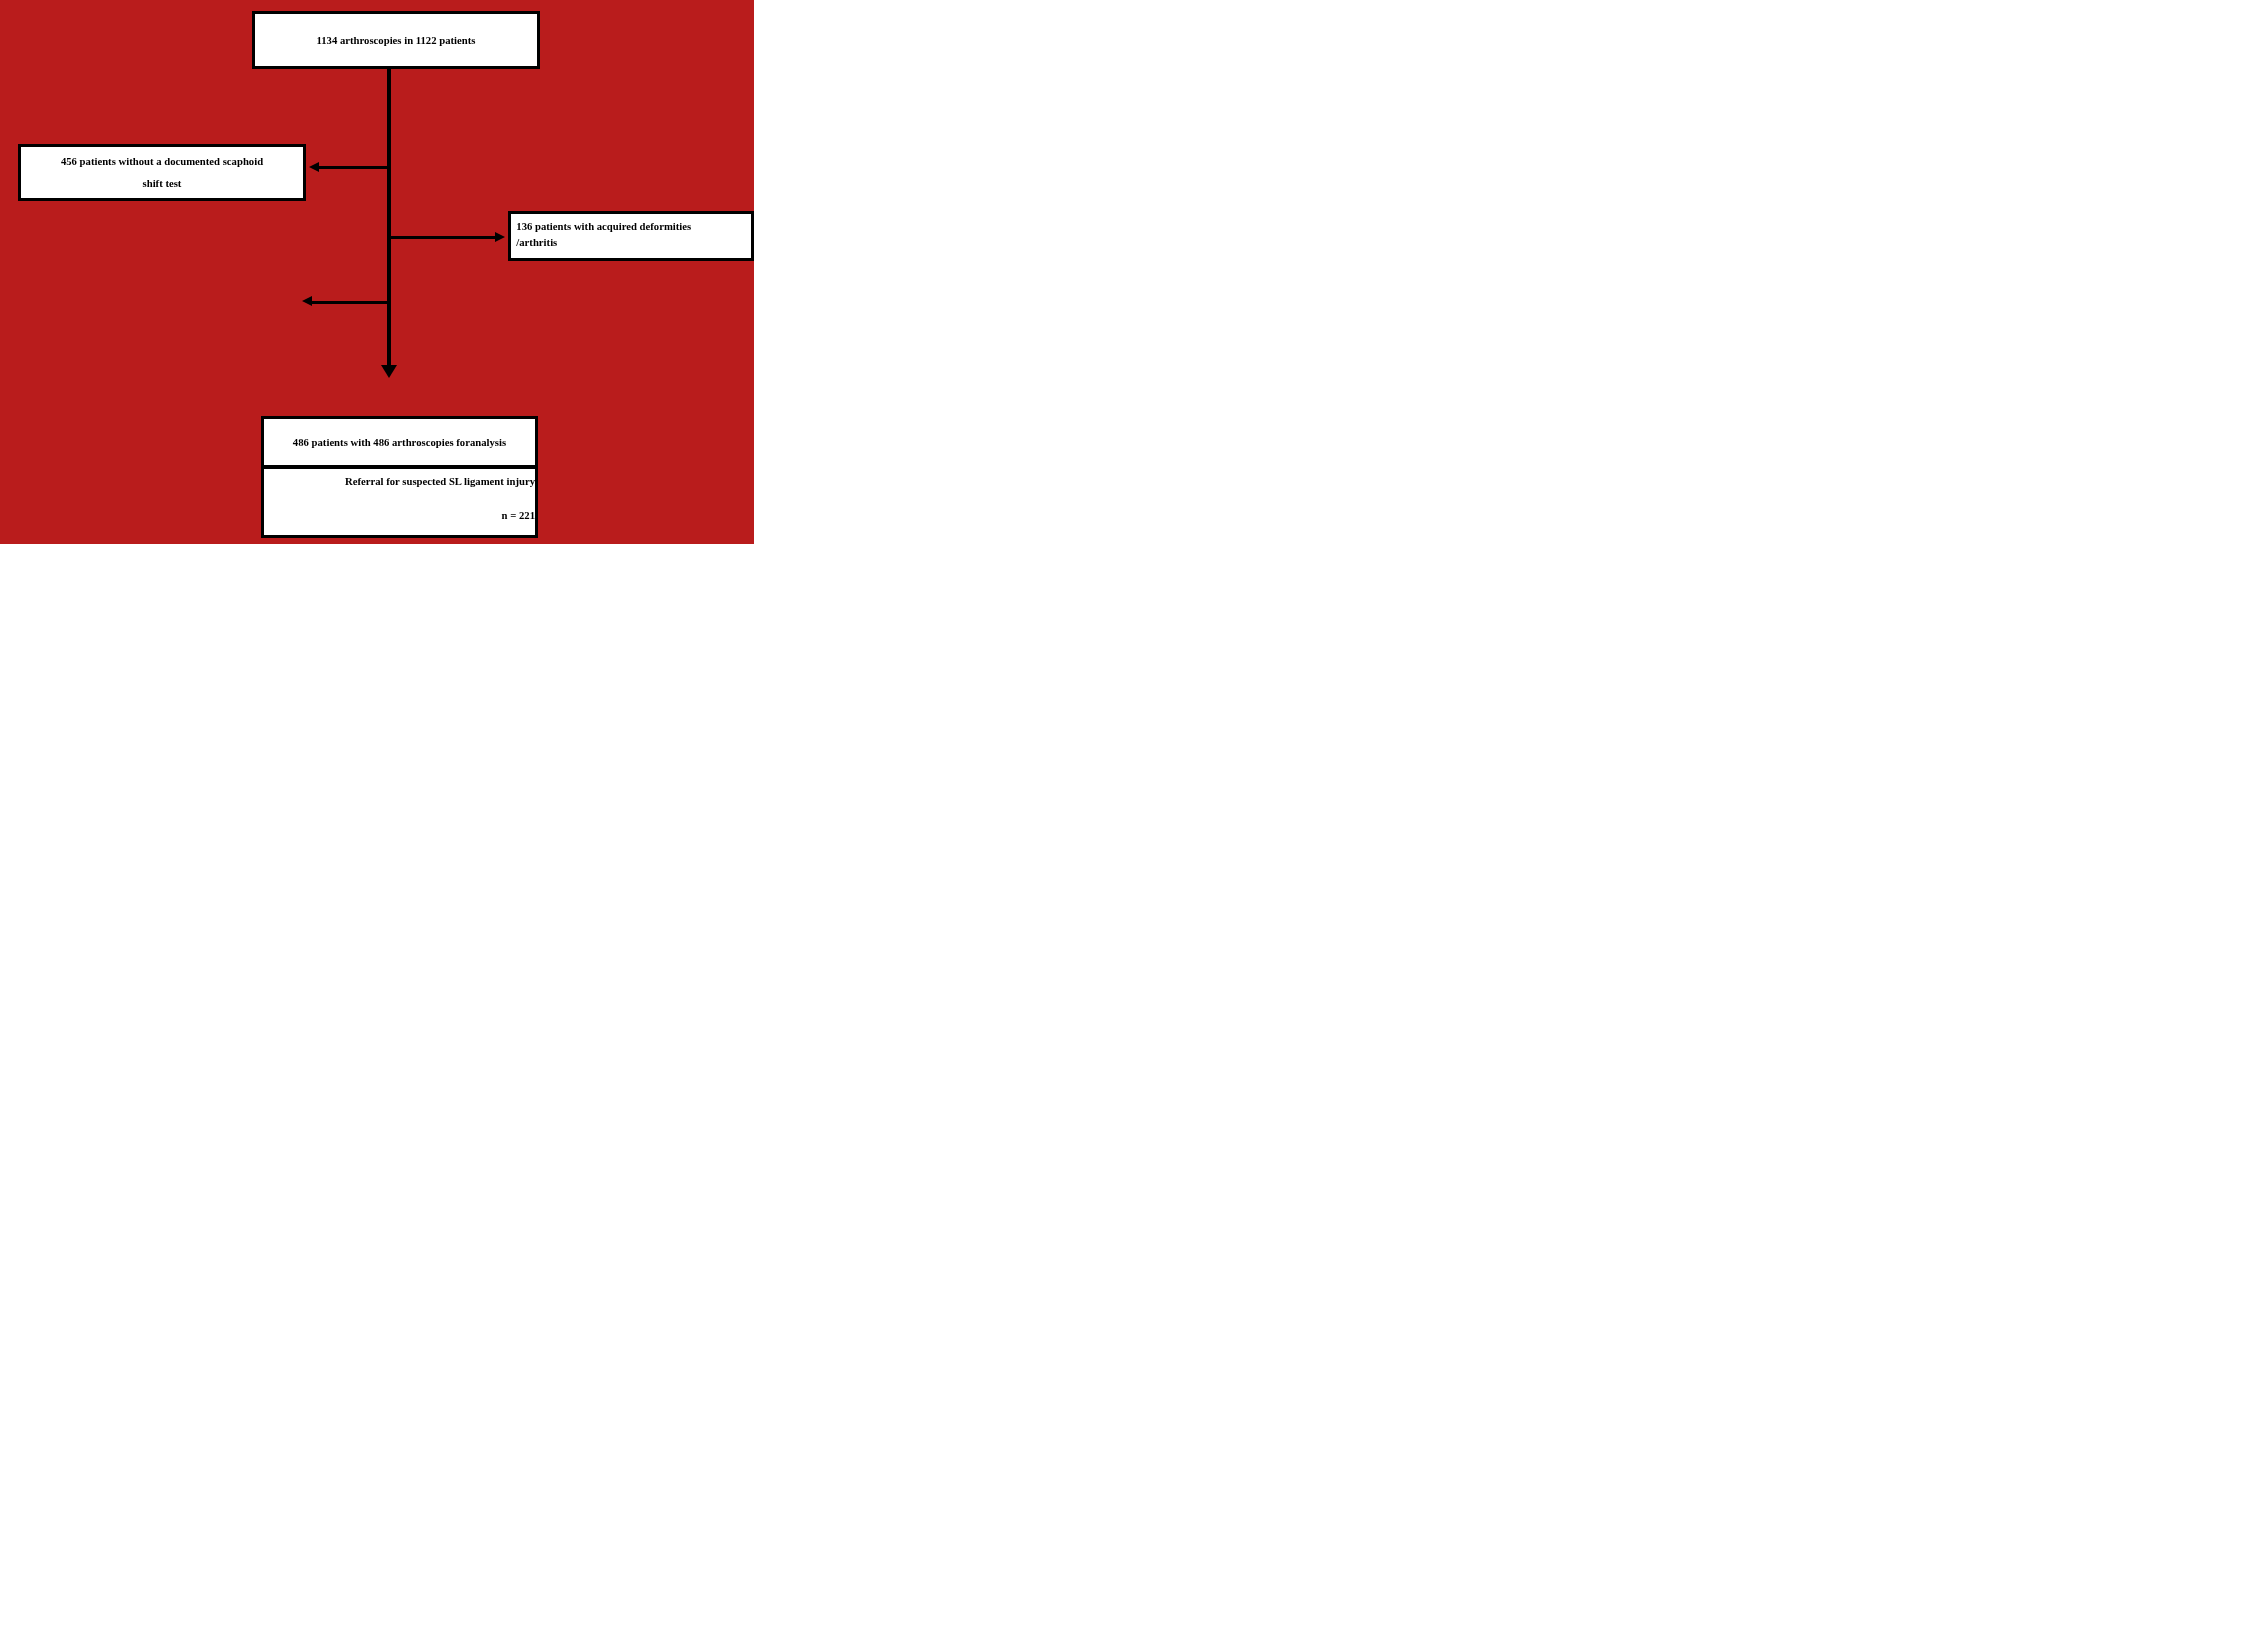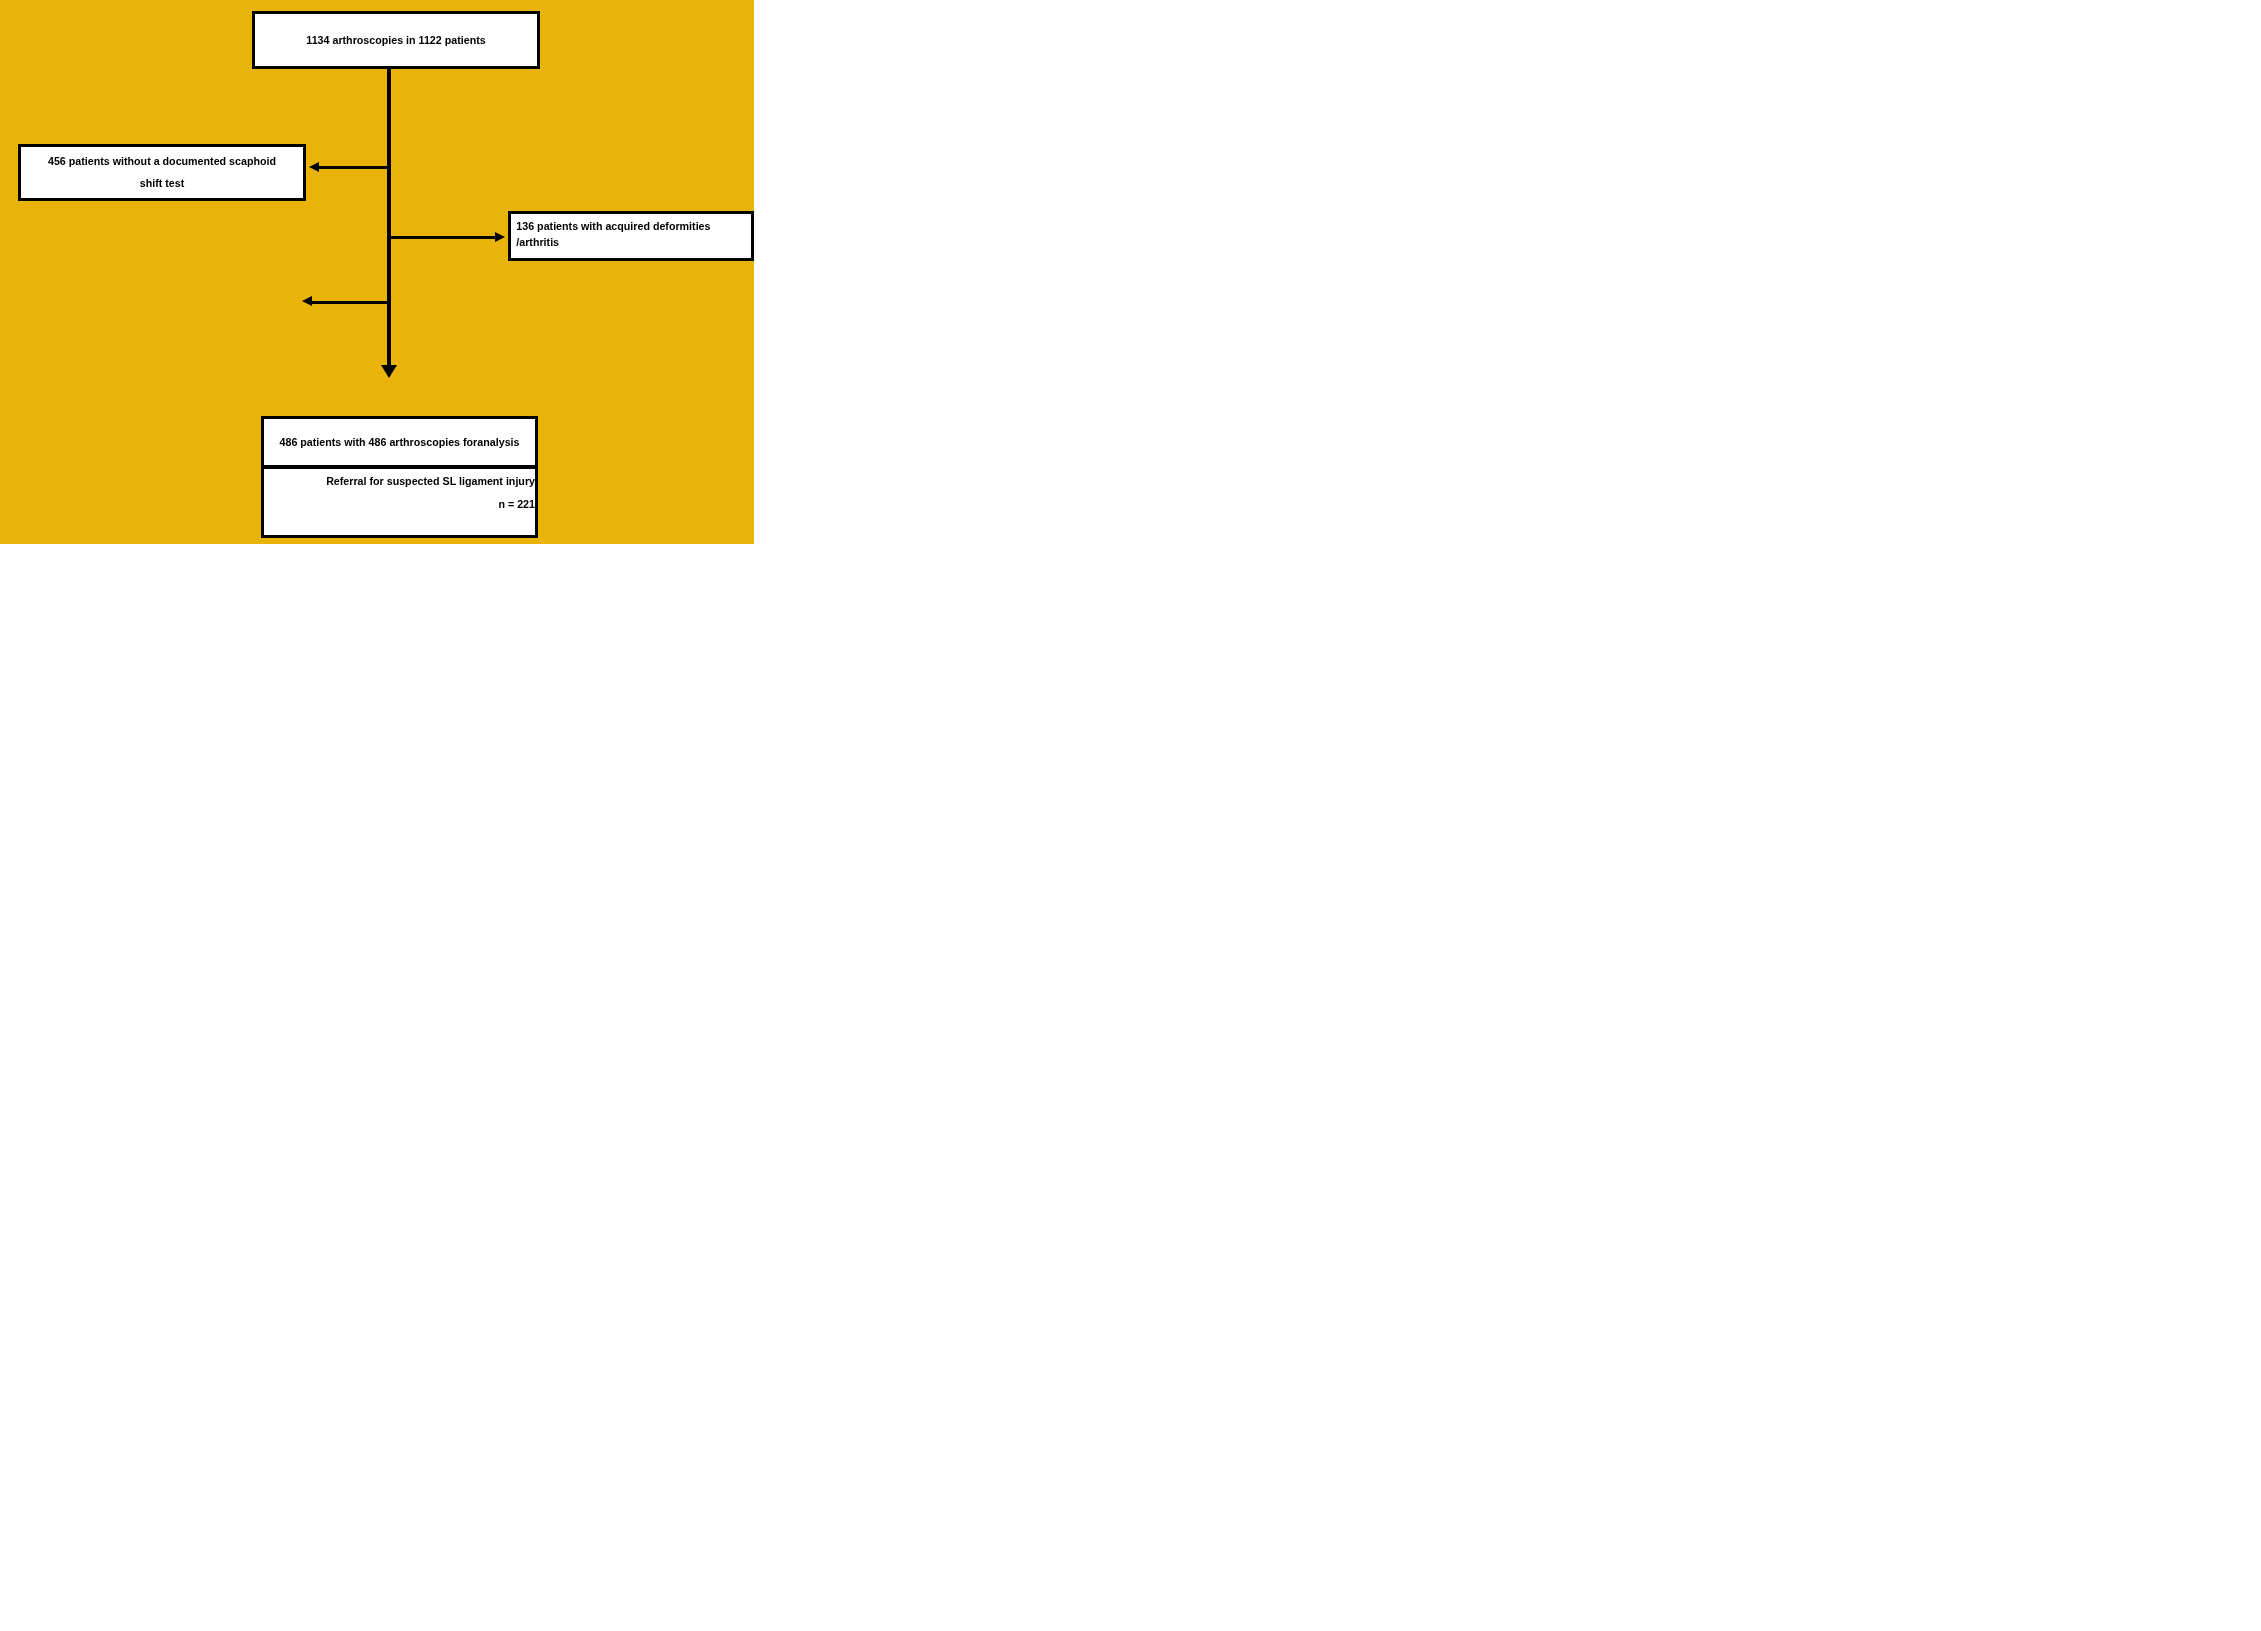--- a/index.html
+++ b/index.html
@@ -4,22 +4,22 @@
 <style>
   html, body {
     margin: 0;
     padding: 0;
     background: #ffffff;
   }
   .stage {
     position: relative;
     width: 754px;
     height: 544px;
-    background: #eab308;
-    font-family: Liberation Sans, sans-serif;
+    background: #b91c1c;
+    font-family: Liberation Serif, serif;
     font-weight: bold;
     color: #000000;
     overflow: hidden;
   }
   .fbox {
     position: absolute;
     box-sizing: border-box;
     border: 3.2px solid #000000;
     background: #ffffff;
     display: flex;
@@ -50,21 +50,21 @@
     border-bottom: 4.8px solid #000000;
     display: flex; 
     align-items: center; justify-content: center;
     line-height: 16px;
   }
   .sec-lower {
     box-sizing: border-box;
     text-align: right;
     padding-top: 5.9px;
   }
-  .sec-lower .line + .line { margin-top: 11px; }
+  .sec-lower .line + .line { margin-top: 22px; }
 
   
   .shaft { position: absolute; background: #000000; }
   .trunk      { left: 387px; top: 68px; width: 3.7px;  height: 297px; }
   .shaft-l1   { left: 319px; top: 166px; width: 70px; height: 3.2px; }
   .shaft-r    { left: 389px; top: 236px; width: 107px; height: 3.2px; }
   .shaft-l2   { left: 312px; top: 301px; width: 76px; height: 3.2px; }
 
   .head { position: absolute; width: 0; height: 0; }
   .head-left  { border-top: 5.9px solid transparent; border-bottom: 5.9px solid transparent; border-right: 10.2px solid #000000; }

